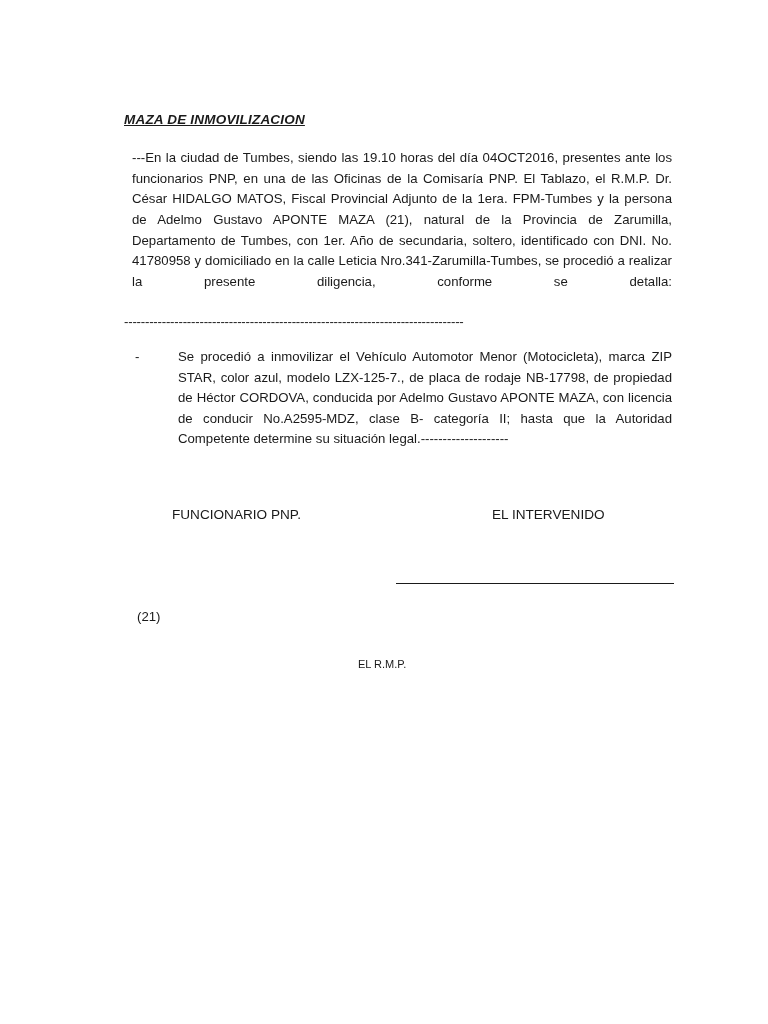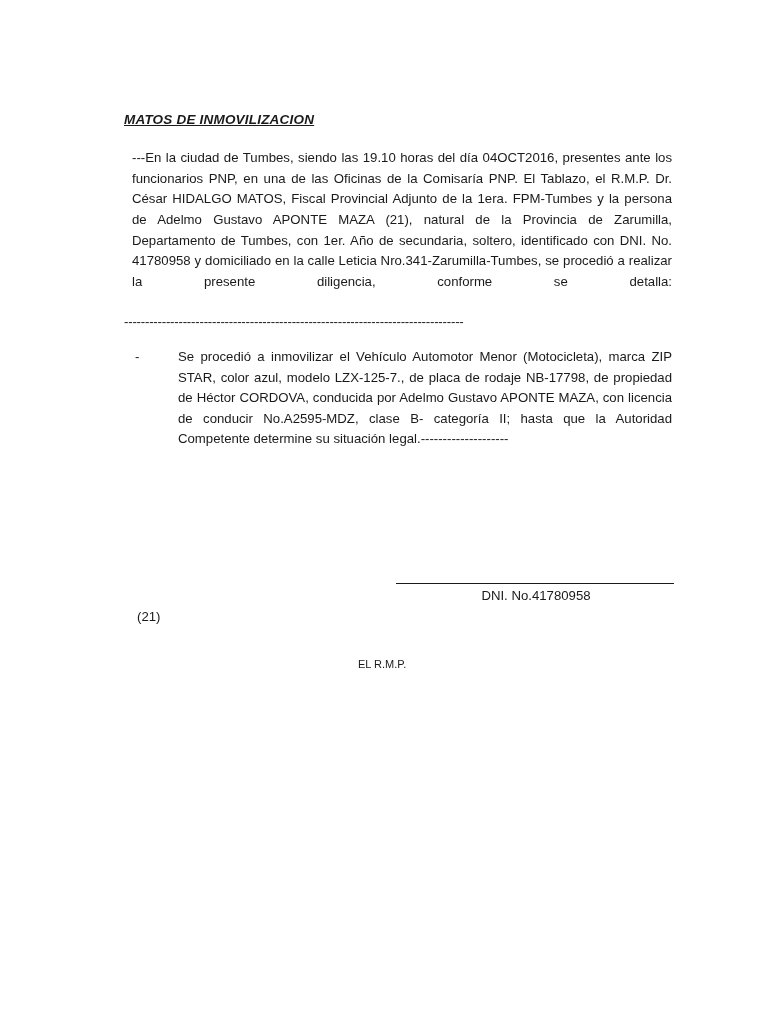--- a/index.html
+++ b/index.html
@@ -169,39 +169,41 @@
     line-height: 19px;
   }
 </style>
 </head>
 <body>
 
 <div class="page">
 
   <div class="doc-body">
 
-    <div class="doc-title">MATOS DE INMOVILIZACION</div>
+    <div class="doc-title">MAZA DE INMOVILIZACION</div>
 
     <p class="para para-intro">
       <span class="force-justify">---En la ciudad de Tumbes, siendo las 19.10 horas del día 04OCT2016, presentes ante los funcionarios PNP, en una de las Oficinas de la Comisaría PNP. El Tablazo, el R.M.P. Dr. César HIDALGO MATOS, Fiscal Provincial Adjunto de la 1era. FPM-Tumbes y la persona de Adelmo Gustavo APONTE MAZA (21), natural de la Provincia de Zarumilla, Departamento de Tumbes, con 1er. Año de secundaria, soltero, identificado con DNI. No. 41780958 y domiciliado en la calle Leticia Nro.341-Zarumilla-Tumbes, se procedió a realizar la presente diligencia, conforme se detalla:</span>
     </p>
 
     <div class="rule-dashes">---------------------------------------------------------------------------------</div>
 
     <p class="para para-item">
       <span class="bullet-dash">-</span>
       <span class="item-text">Se procedió a inmovilizar el Vehículo Automotor Menor (Motocicleta), marca ZIP STAR, color azul, modelo LZX-125-7., de placa de rodaje NB-17798, de propiedad de Héctor CORDOVA, conducida por Adelmo Gustavo APONTE MAZA, con licencia de conducir No.A2595-MDZ, clase B- categoría II; hasta que la Autoridad Competente determine su situación legal.--------------------</span>
     </p>
 
 
   </div>
 
+  <div class="roles-row">
+    <span class="role-left">FUNCIONARIO PNP.</span><span class="role-right">EL INTERVENIDO</span>
+  </div>
 
   <div class="sign-block">
     <span class="sign-line"></span>
-    <span class="sign-dni">DNI. No.41780958</span>
   </div>
 
   <div class="age-marker">(21)</div>
 
   <div class="rmp-label">EL R.M.P.</div>
 
 </div>
 
 </body></html>

